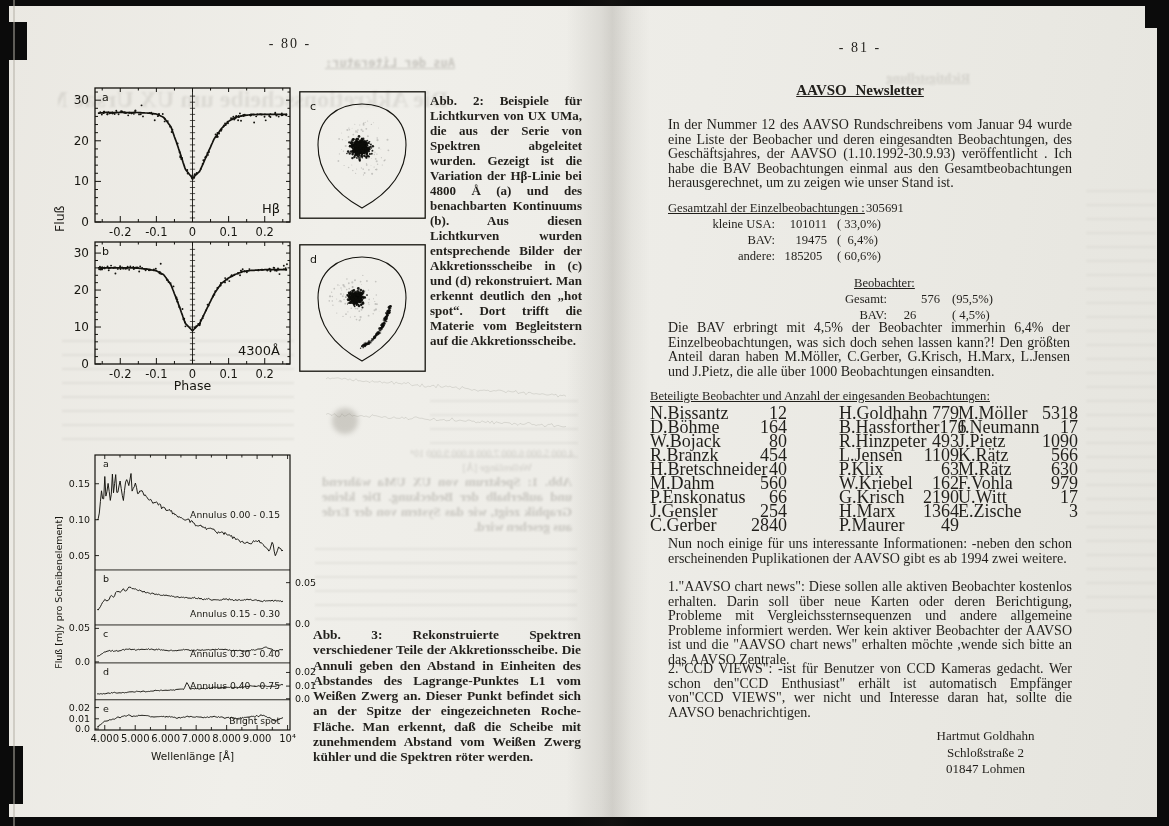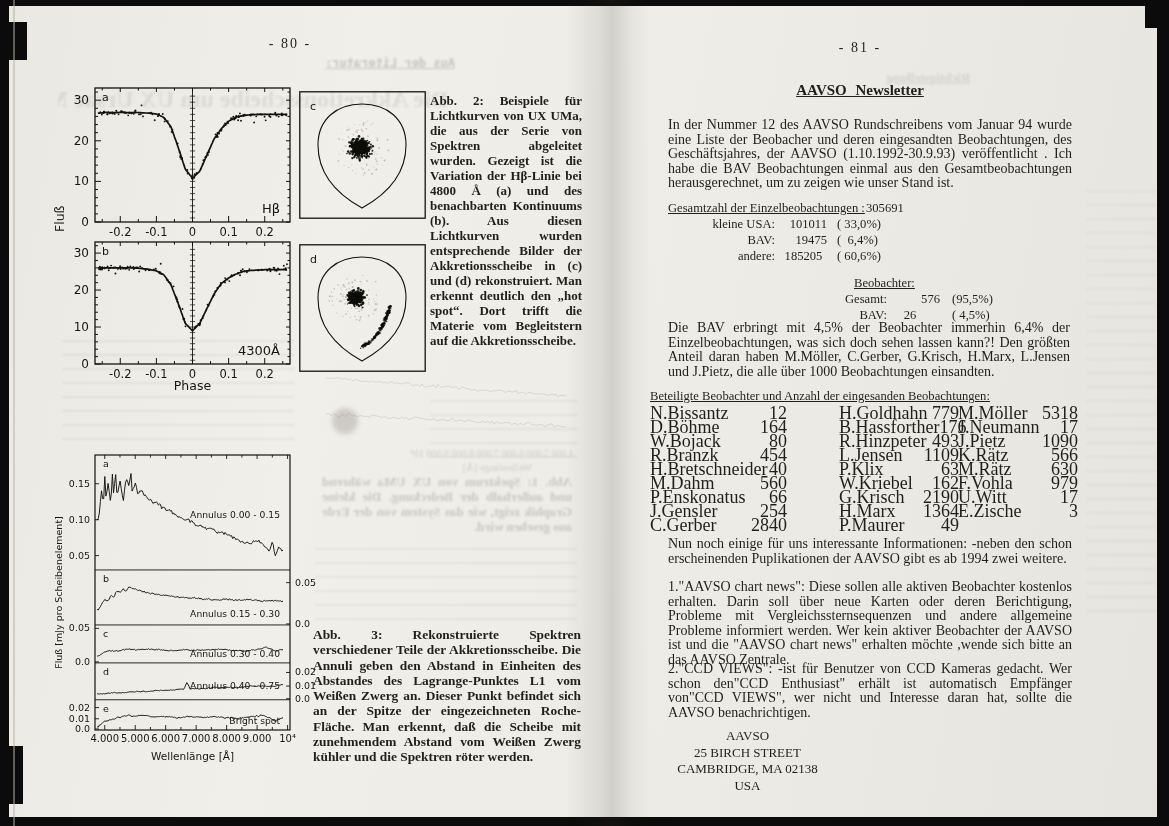--- a/index.html
+++ b/index.html
@@ -2509,25 +2509,24 @@
       <div class="obs-row">
         <span>E.Zische</span>
         <span>3</span>
       </div>
     </div>
 
   <div class="body-text" style="left:668px;top:537px;width:404px">Nun noch einige für uns interessante Informationen: -neben den schon erscheinenden Puplikationen der AAVSO gibt es ab 1994 zwei weitere.</div>
   <div class="body-text" style="left:668px;top:580px;width:404px">1."AAVSO chart news": Diese sollen alle aktiven Beobachter kostenlos erhalten. Darin soll über neue Karten oder deren Berichtigung, Probleme mit Vergleichssternsequenzen und andere allgemeine Probleme informiert werden. Wer kein aktiver Beobachter der AAVSO ist und die "AAVSO chart news" erhalten möchte ,wende sich bitte an das AAVSO Zentrale.</div>
   <div class="body-text" style="left:668px;top:662px;width:404px">2."CCD VIEWS": -ist für Benutzer von CCD Kameras gedacht. Wer schon den"CCD Enthusiast" erhält ist automatisch Empfänger von"CCD  VIEWS", wer nicht und Interesse daran hat, sollte die AAVSO benachrichtigen.</div>
 
-  <div class="addr" id="addr-left" style="left:655px;top:728px;width:185px">
-      <div>AAVSO</div>
-      <div>25 BIRCH STREET</div>
-      <div>CAMBRIDGE, MA 02138</div>
-      <div>USA</div>
+  <div class="addr" id="addr-right" style="left:888px;top:728px;width:195px">
+      <div>Hartmut Goldhahn</div>
+      <div>Schloßstraße 2</div>
+      <div>01847  Lohmen</div>
     </div>
 
 <div class="srow" style="top: 217px; left: 0px;">
       <span style="left: 640px; width: 135px; text-align: right;">kleine USA:</span>
       <span style="left: 780px; width: 47px; text-align: right;">101011</span>
       <span style="left: 837px;">( 33,0%)</span>
     </div>
     <div class="srow" style="top: 233px; left: 0px;">
       <span style="left: 640px; width: 135px; text-align: right;">BAV:</span>
       <span style="left: 780px; width: 47px; text-align: right;">19475</span>

